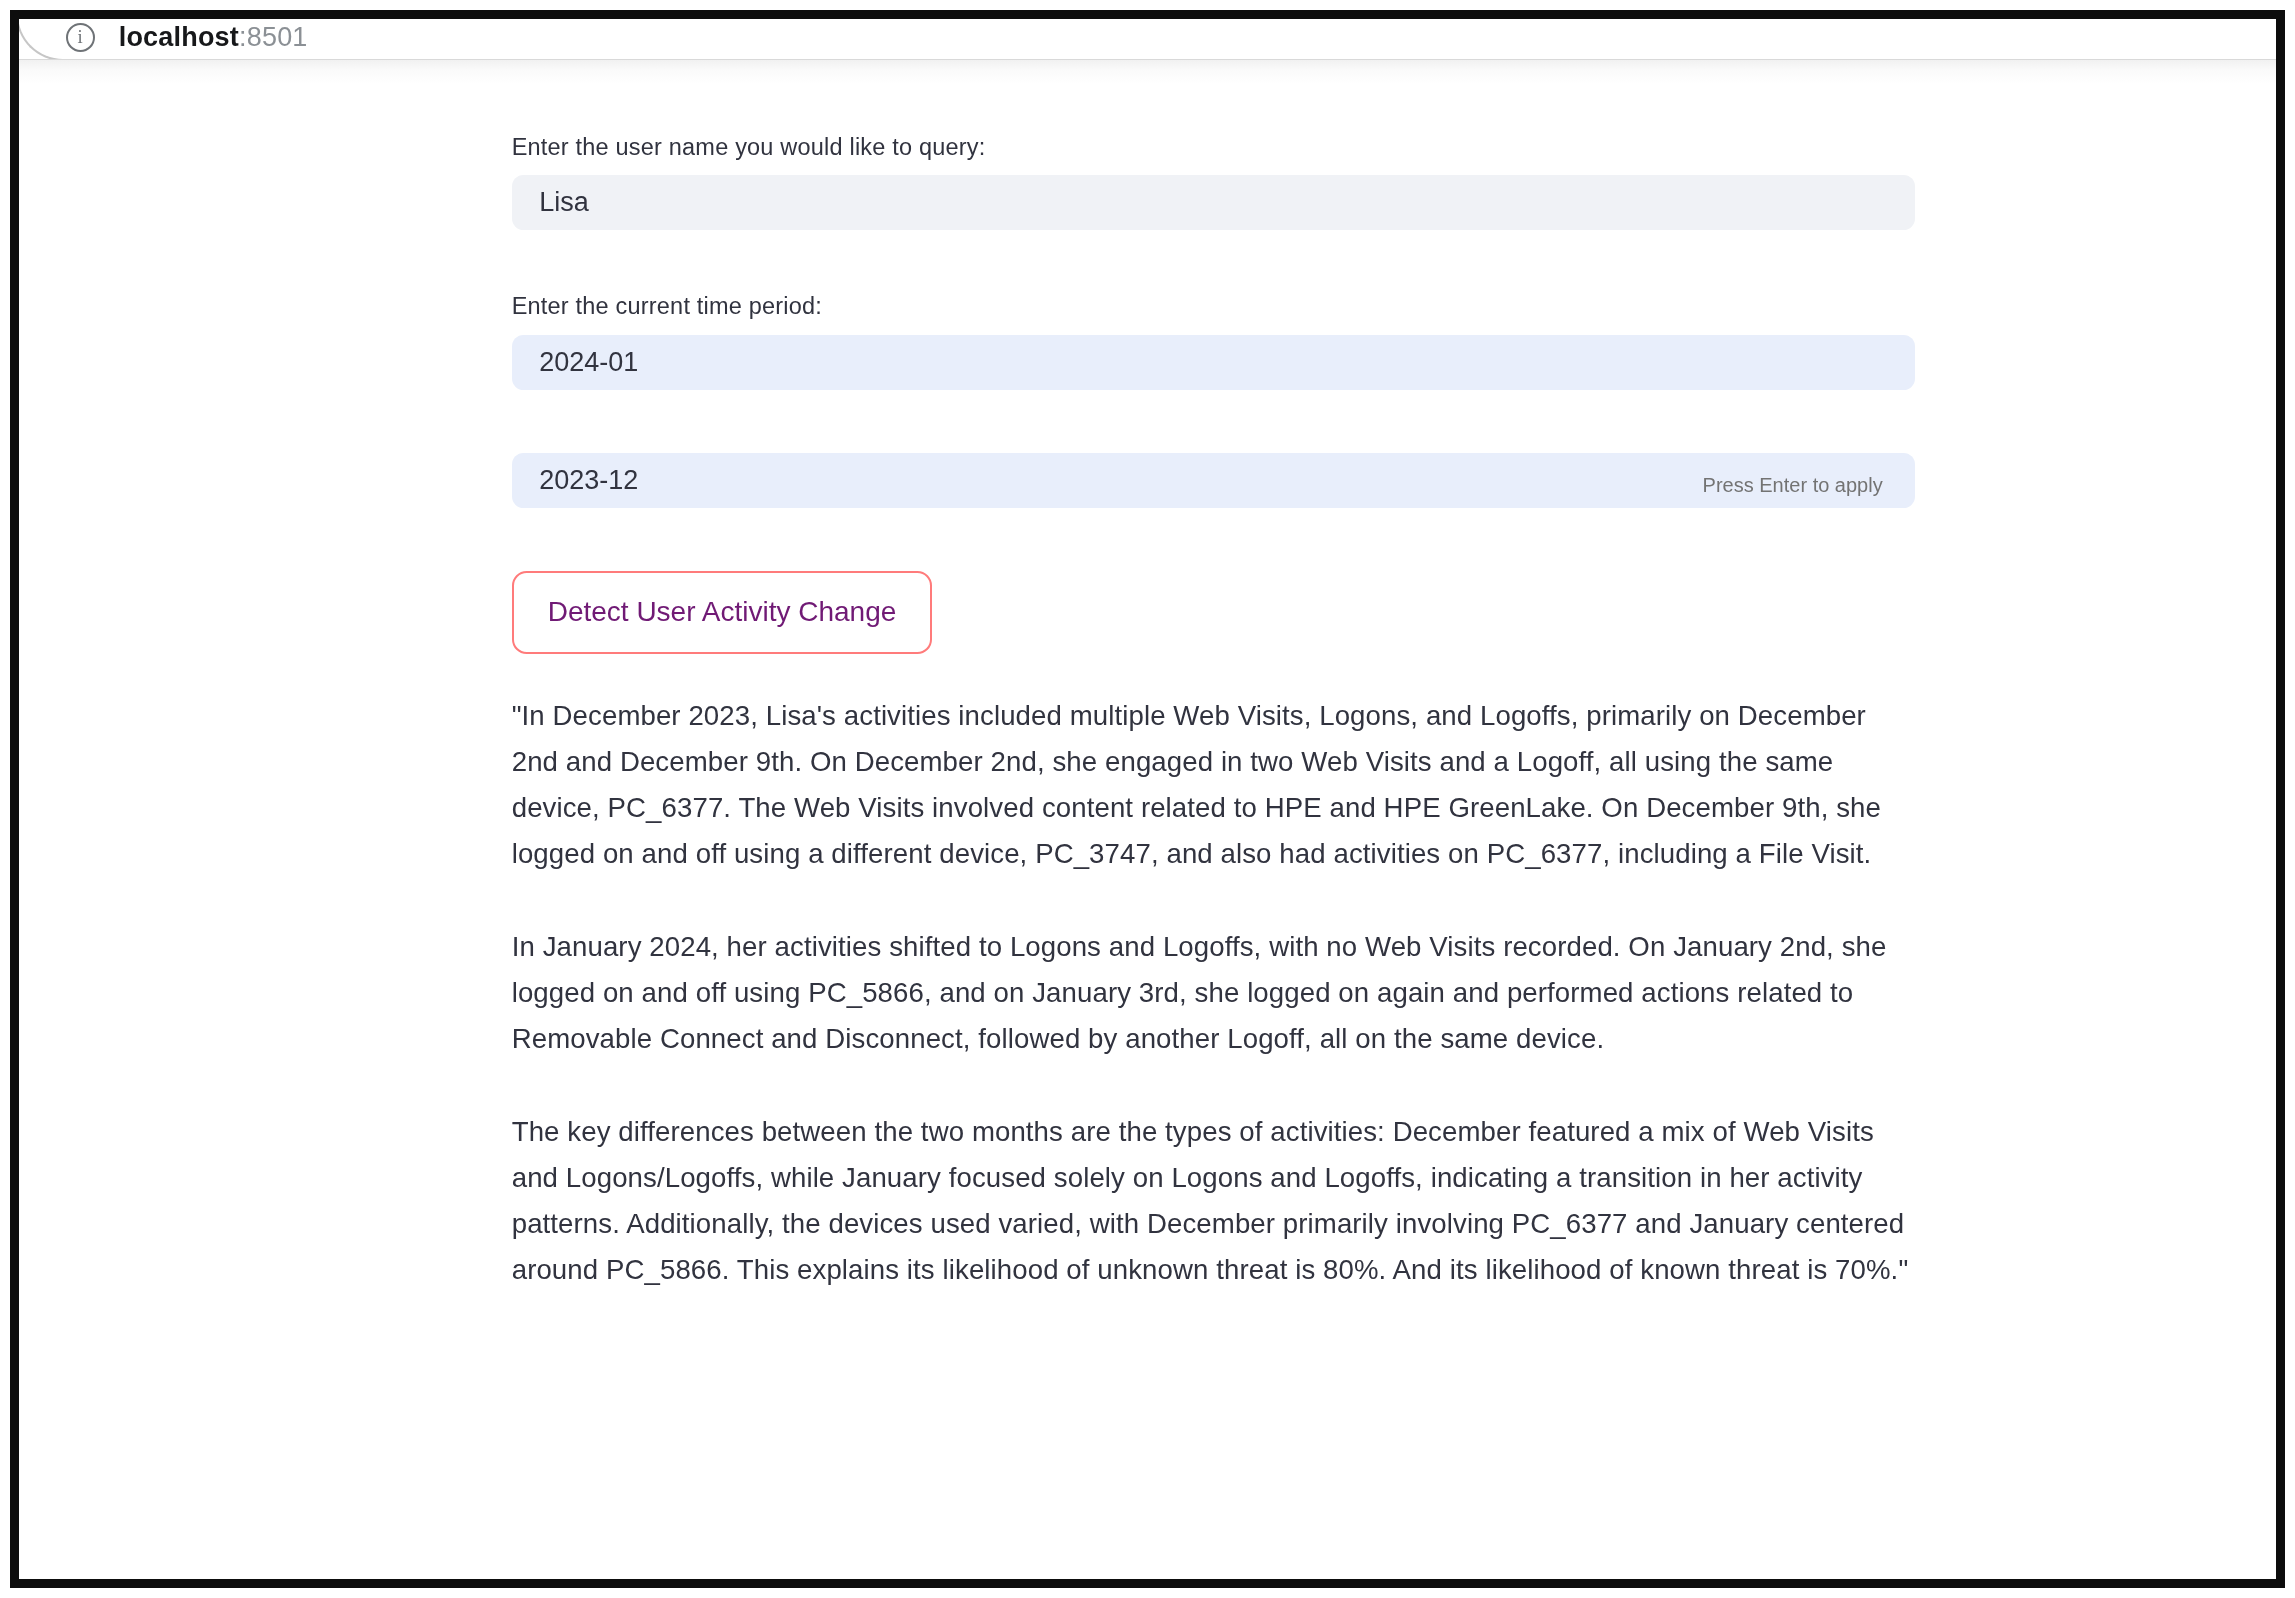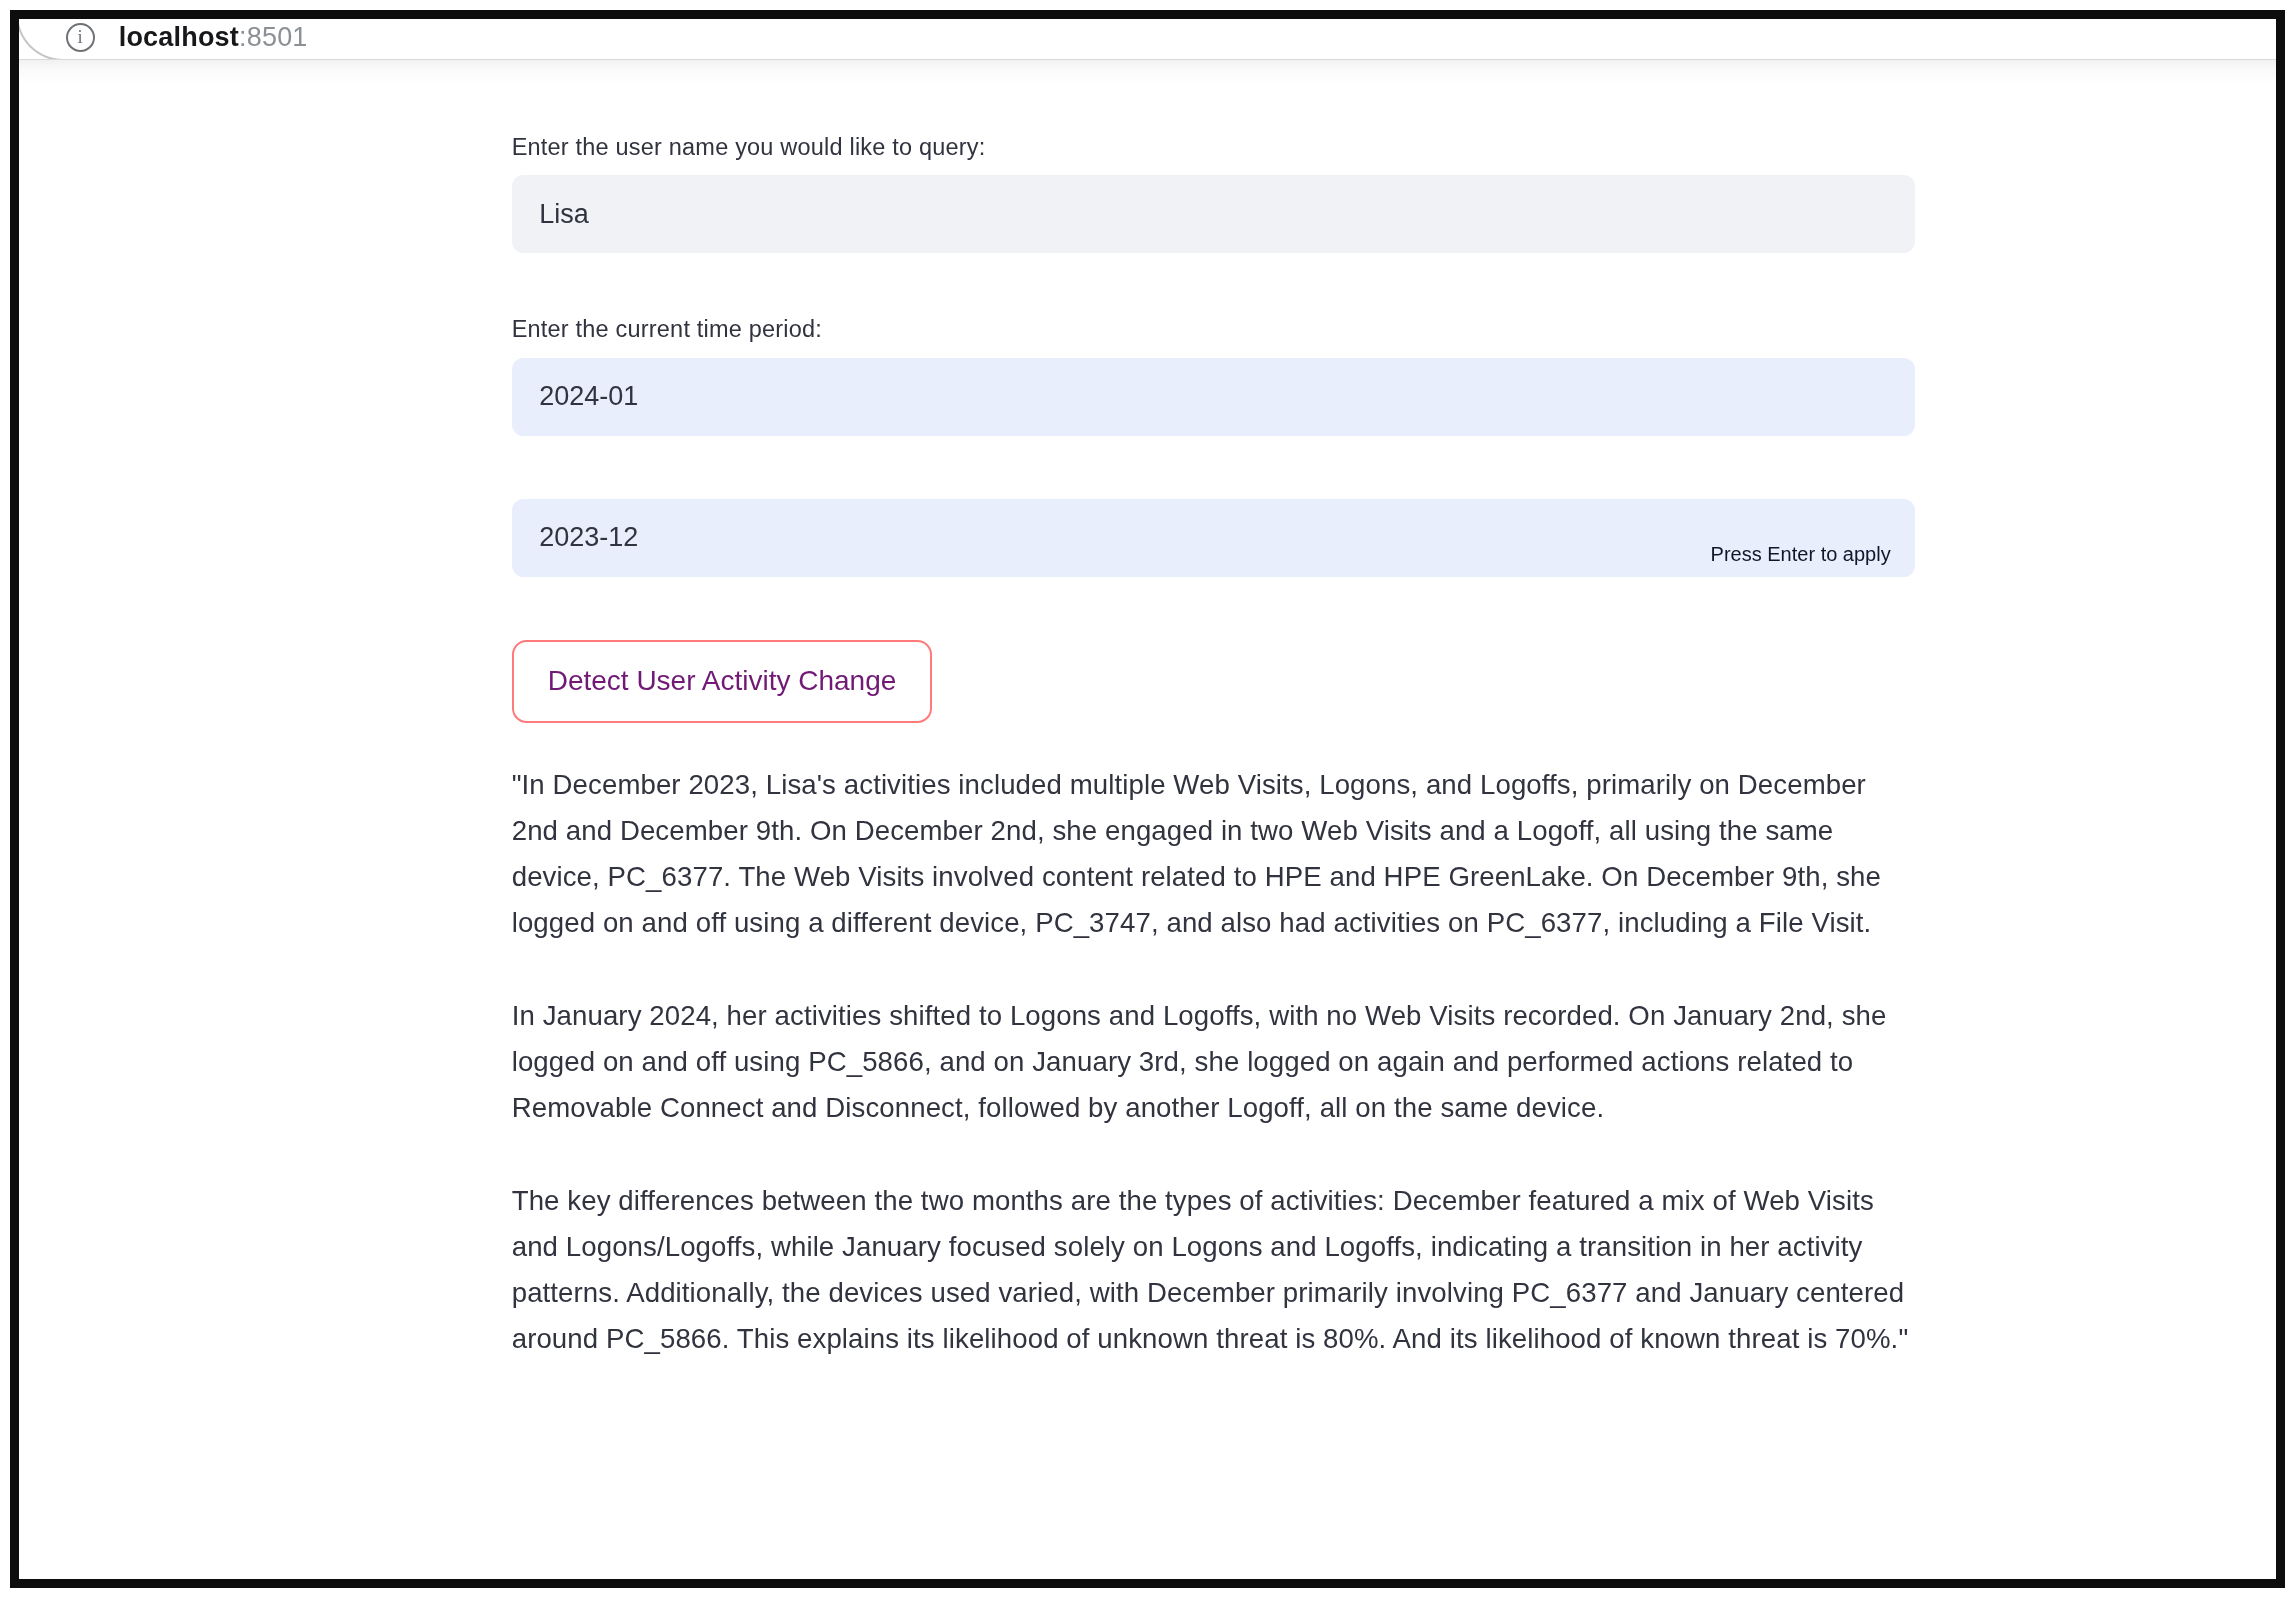--- a/index.html
+++ b/index.html
@@ -66,40 +66,40 @@
   }
   .widget { margin-bottom: 63px; width: 1403px; }
   .widget-label {
     font-size: 23.5px;
     color: #31333f;
     margin-bottom: 14.6px;
     letter-spacing: 0.2px;
   }
   .input-box {
     position: relative;
-    height: 78px;
+    height: 55px;
     border-radius: 11.4px;
     width: 100%;
   }
   .input-box.gray { background: #f0f2f6; }
   .input-box.blue { background: #e8eefb; }
   .input-box input {
     width: 100%; height: 100%;
     background: transparent;
     border: none; outline: none;
     padding: 0 27.6px;
     font-size: 27px;
     color: #31333f;
     font-family: "Liberation Sans", sans-serif;
   }
   .enter-hint {
     position: absolute;
-    right: 24px; bottom: 10.5px;
+    right: 32px; bottom: 10.5px;
     font-size: 20px;
-    color: #0f172a;
+    color: #737373;
   }
   .action-button {
     display: inline-block;
     background: #ffffff;
     border: 2.4px solid #ff7b7b;
     border-radius: 14.6px;
     color: #701a75;
     font-size: 28px;
     font-family: "Liberation Sans", sans-serif;
     padding: 0 34px;

